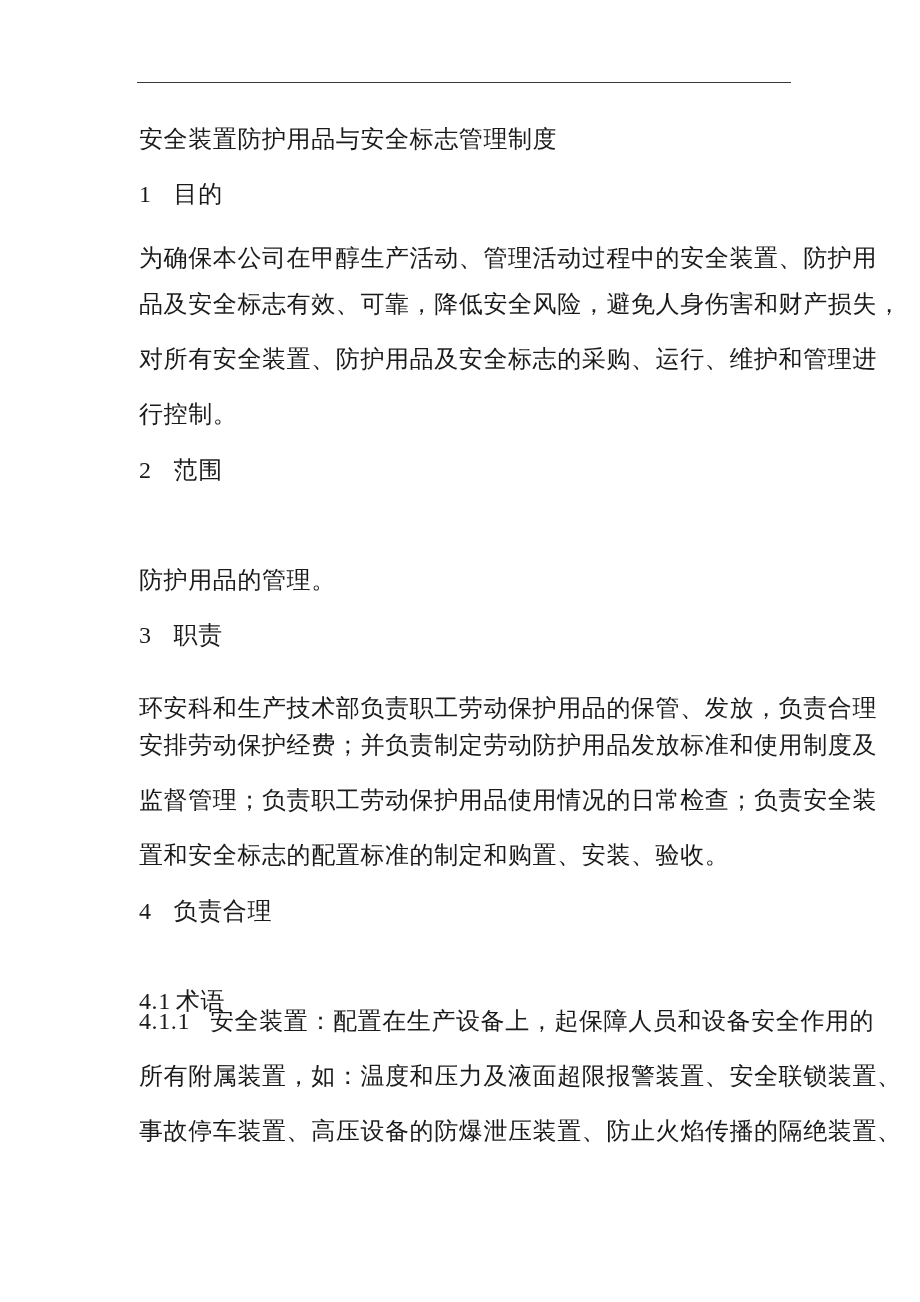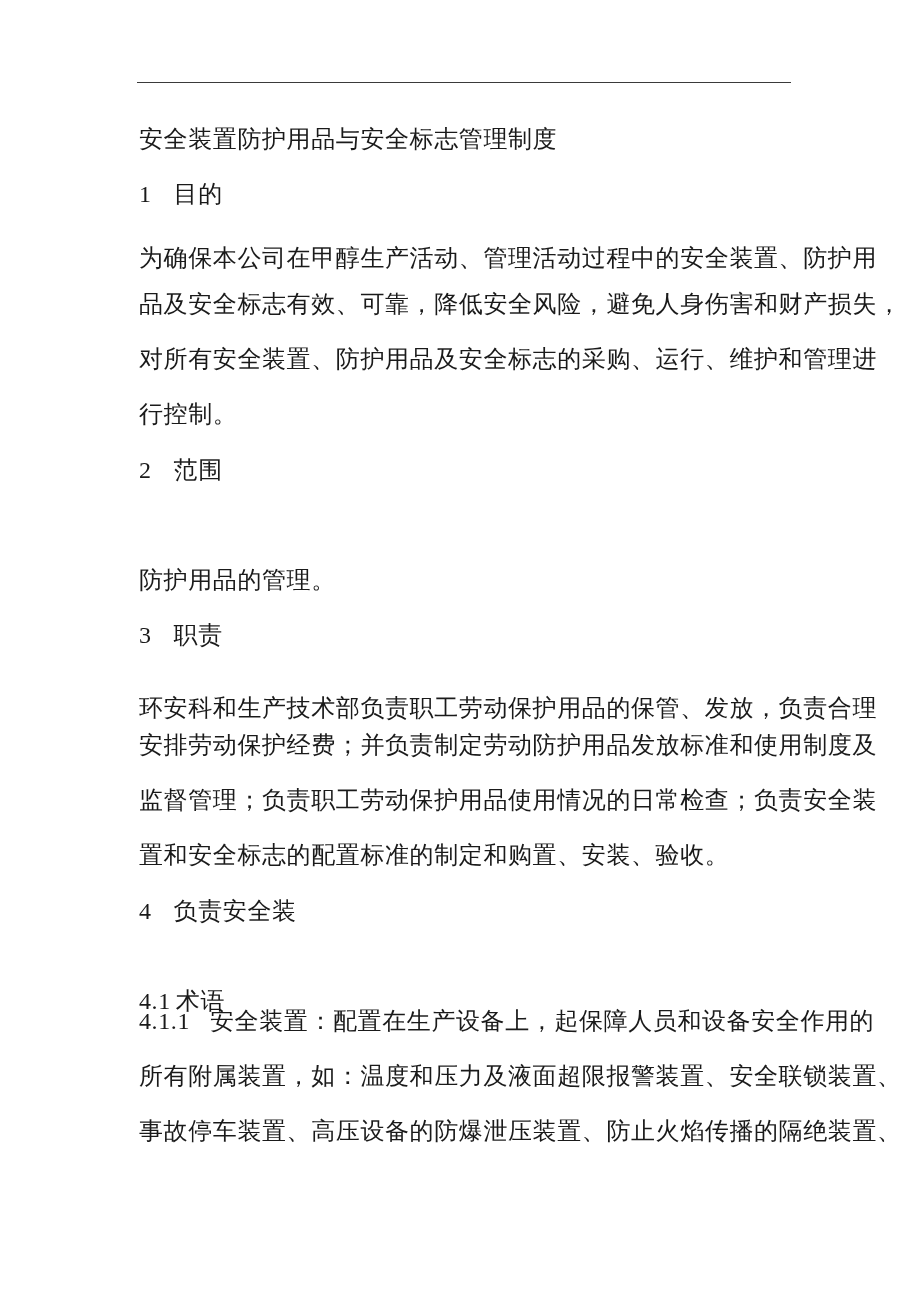--- a/index.html
+++ b/index.html
@@ -68,21 +68,21 @@
 
   <div class="line" style="top:622px;">
     <span class="num">3</span><span class="gap-wide"></span><span>职责</span>
   </div>
   <div class="line" style="top:695px;">环安科和生产技术部负责职工劳动保护用品的保管、发放，负责合理</div>
   <div class="line" style="top:732px;">安排劳动保护经费；并负责制定劳动防护用品发放标准和使用制度及</div>
   <div class="line" style="top:787px;">监督管理；负责职工劳动保护用品使用情况的日常检查；负责安全装</div>
   <div class="line" style="top:842px;">置和安全标志的配置标准的制定和购置、安装、验收。</div>
 
   <div class="line" style="top:898px;">
-    <span class="num">4</span><span class="gap-wide"></span><span>负责安全装</span>
+    <span class="num">4</span><span class="gap-wide"></span><span>负责合理</span>
   </div>
 
   <div class="line" style="top:988px;">
     <span class="num">4.1</span><span class="gap-sm"></span><span>术语</span>
   </div>
 
   <div class="line" style="top:1008px;">
     <span class="num">4.1.1</span><span class="gap-mid"></span><span>安全装置：配置在生产设备上，起保障人员和设备安全作用的</span>
   </div>
   <div class="line" style="top:1063px;">所有附属装置，如：温度和压力及液面超限报警装置、安全联锁装置、</div>

